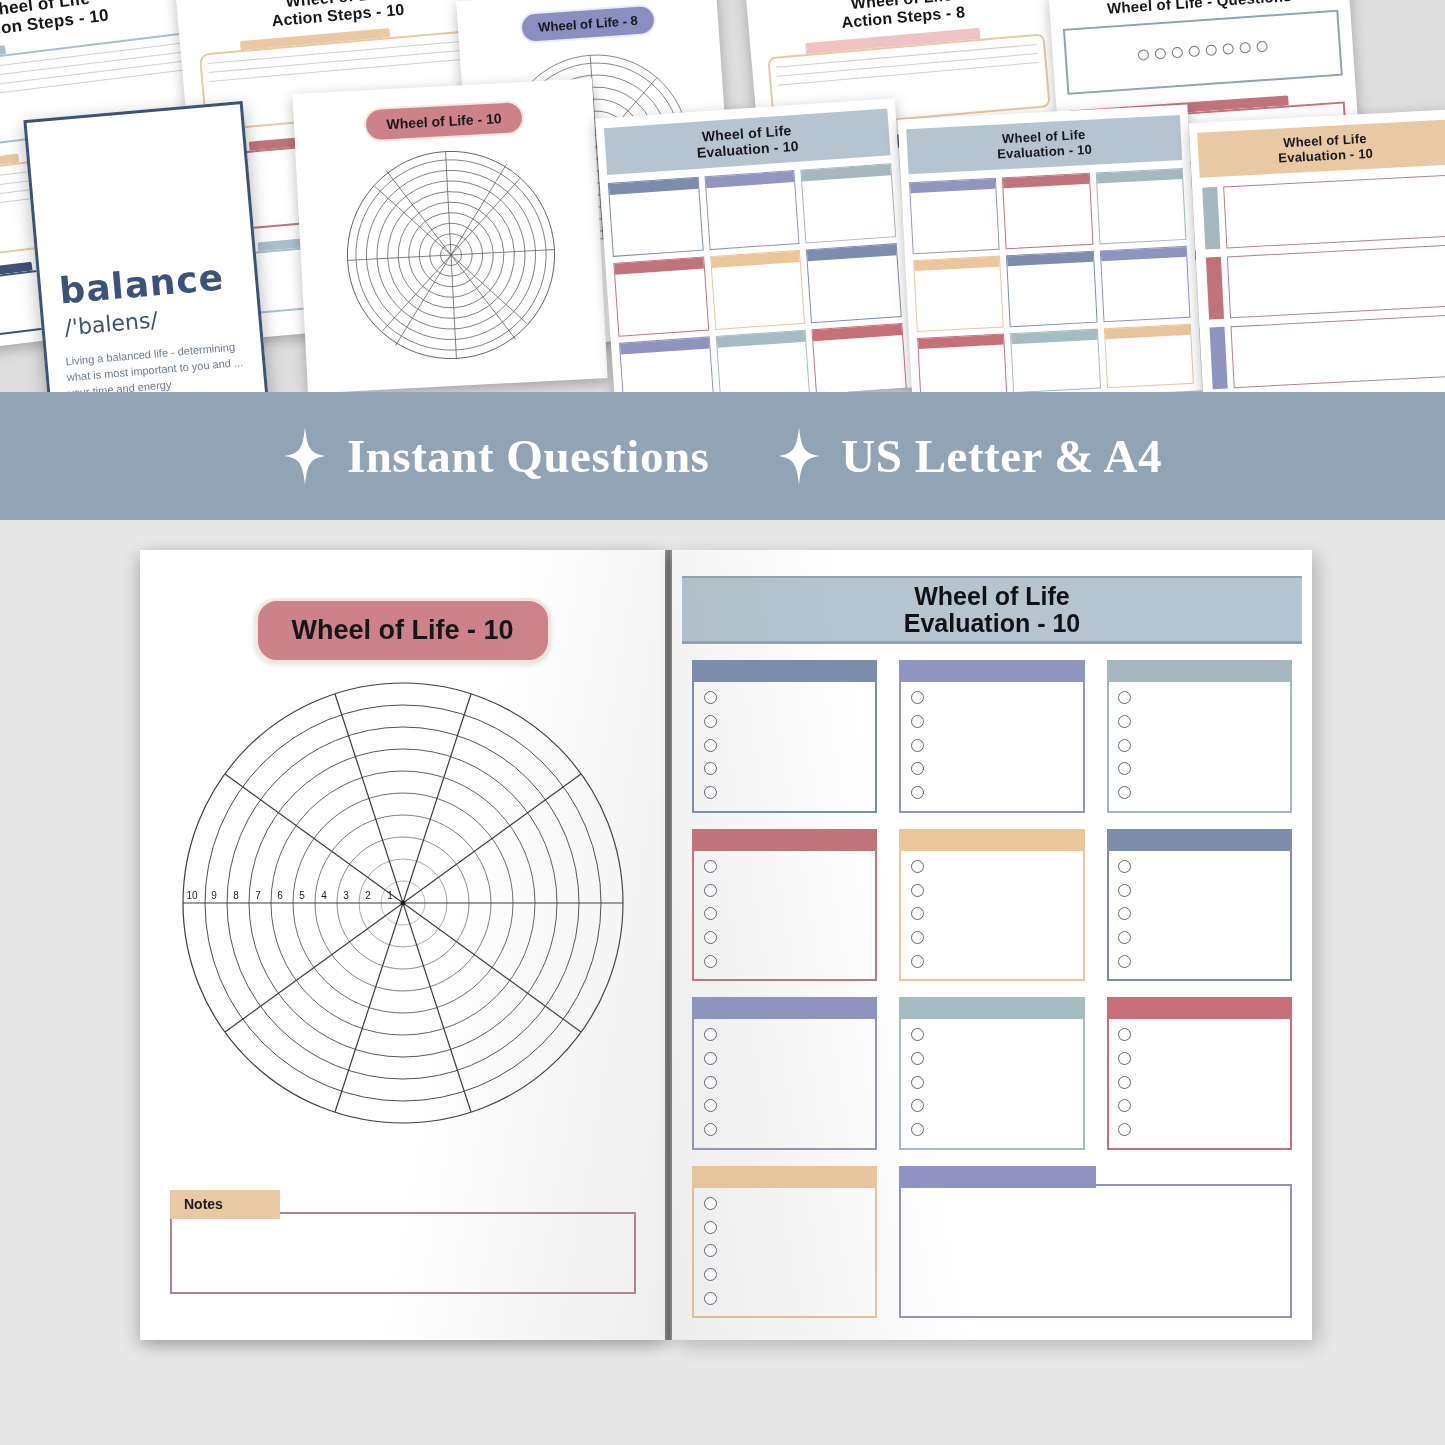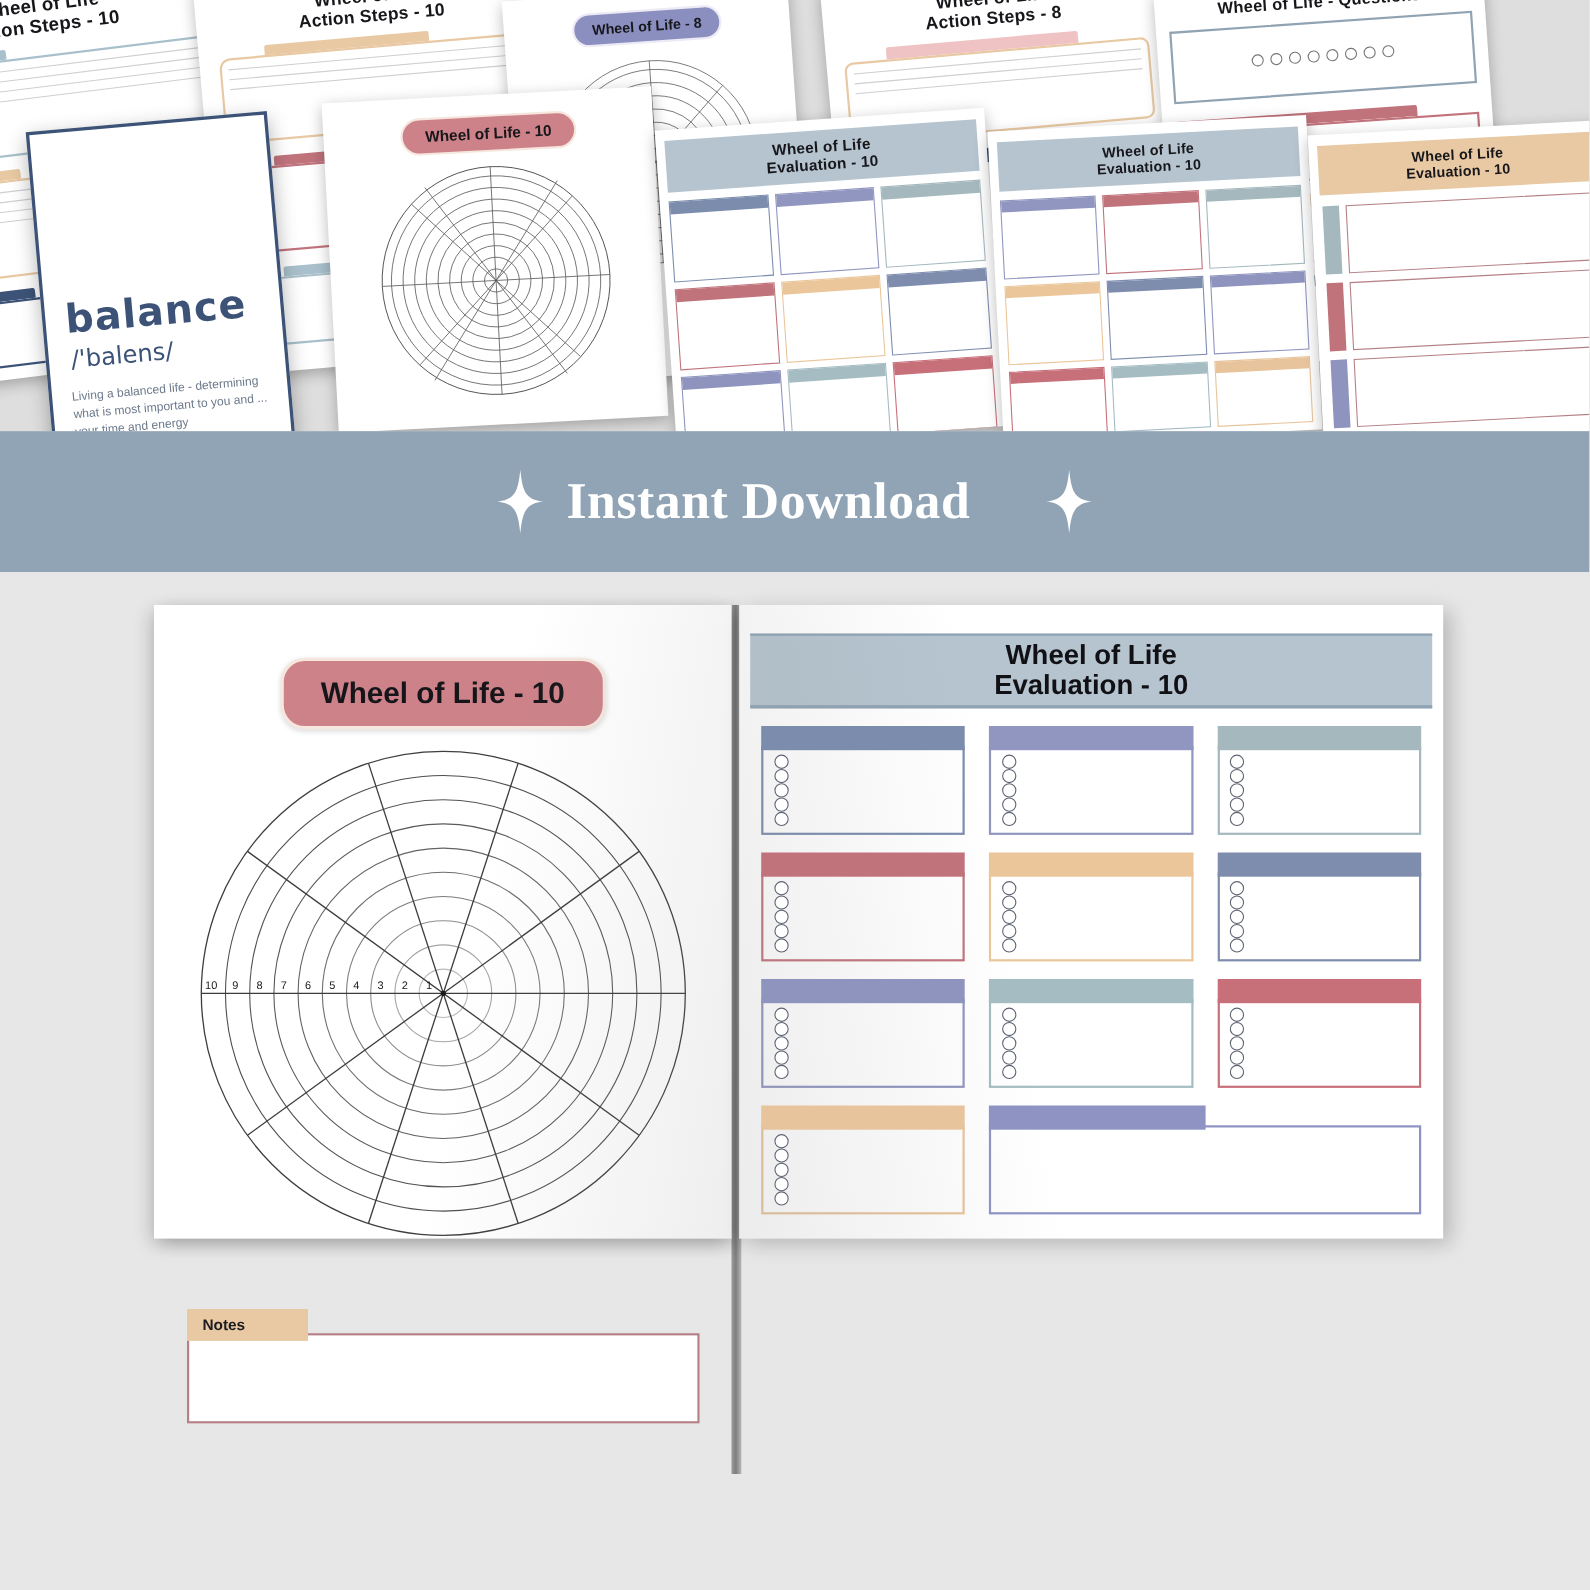--- a/index.html
+++ b/index.html
@@ -50,21 +50,21 @@
   .banner-item { display:flex; align-items:center; gap:20px; padding:0 34px; }
   .banner-text {
     color:#fff; font-family:"Liberation Serif", serif; font-weight:bold;
     font-size:47px; letter-spacing:.5px; white-space:nowrap;
   }
   .spark { width:44px; height:58px; flex:0 0 auto; }
 
   
   .spread { position:absolute; left:0; top:520px; width:1445px; height:845px; }
   .page {
-    position:absolute; top:30px; height:576px; background:#fff;
+    position:absolute; top:30px; height:790px; background:#fff;
   }
   .page-left { left:140px; width:525px;
     box-shadow: -3px 5px 16px rgba(0,0,0,.22), 8px 4px 14px rgba(0,0,0,.14); }
   .page-right { left:672px; width:640px;
     box-shadow: 6px 5px 18px rgba(0,0,0,.22); }
   .gutter {
     position:absolute; left:665px; top:30px; width:9px; height:790px;
     background: linear-gradient(90deg,#9a9a9a,#7e7e7e 45%,#b9b9b9);
   }
   .page-left::after {
@@ -360,26 +360,27 @@
       <div class="balance-ipa" style="font-size:22px; margin:4px 0 0 20px;">/'balens/</div>
       <div class="balance-desc" style="font-size:11px; margin:14px 18px 0;">Living a balanced life - determining what is most important to you and ... your time and energy</div>
     </div>
   </div>
 
   <div class="banner">
     <div class="banner-item">
       <svg class="spark" viewBox="0 0 40 56">
         <path d="M20 0 C22 20 25 26 40 28 C25 30 22 36 20 56 C18 36 15 30 0 28 C15 26 18 20 20 0 Z" fill="#ffffff"></path>
       </svg>
-      <span class="banner-text">Instant Download</span>
+      <span class="banner-text">Instant Questions</span>
     </div>
     <div class="banner-item">
       <svg class="spark" viewBox="0 0 40 56">
         <path d="M20 0 C22 20 25 26 40 28 C25 30 22 36 20 56 C18 36 15 30 0 28 C15 26 18 20 20 0 Z" fill="#ffffff"></path>
       </svg>
+      <span class="banner-text">US Letter &amp; A4</span>
     </div>
   </div>
 
   <div class="spread">
 
     <div class="gutter"></div>
 
     <div class="page page-left">
       <div class="wol-pill">Wheel of Life - 10</div>
 

